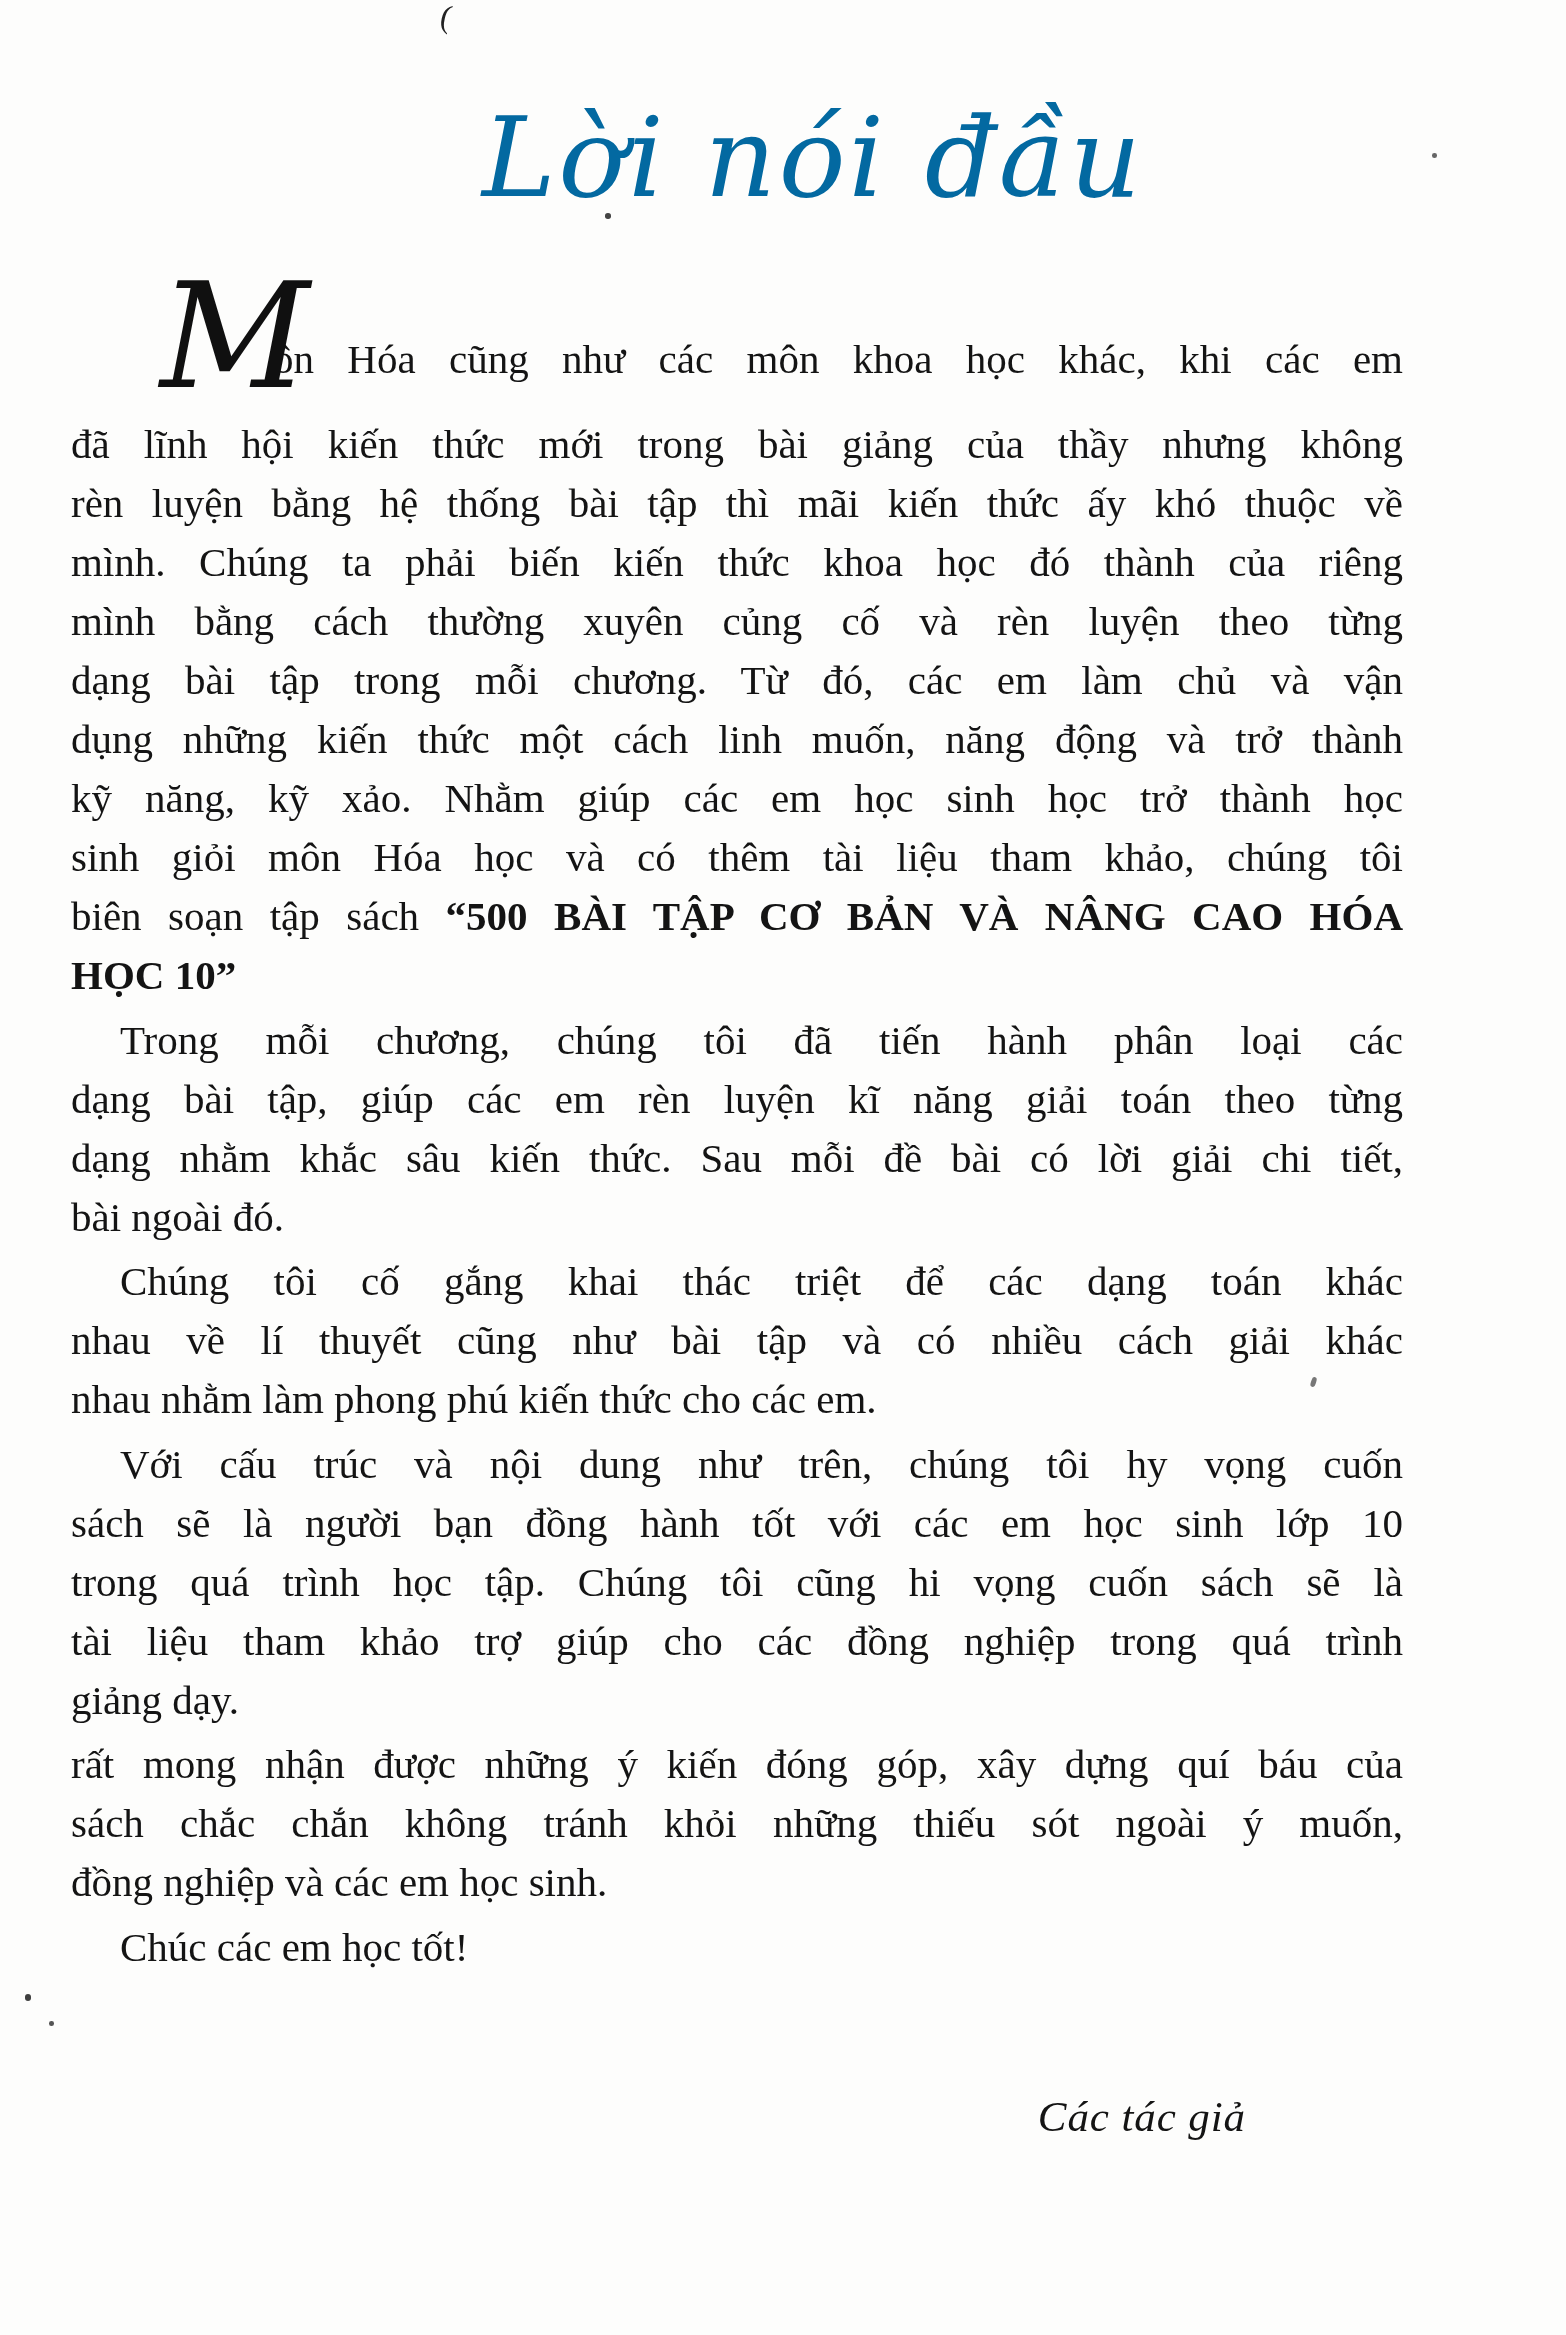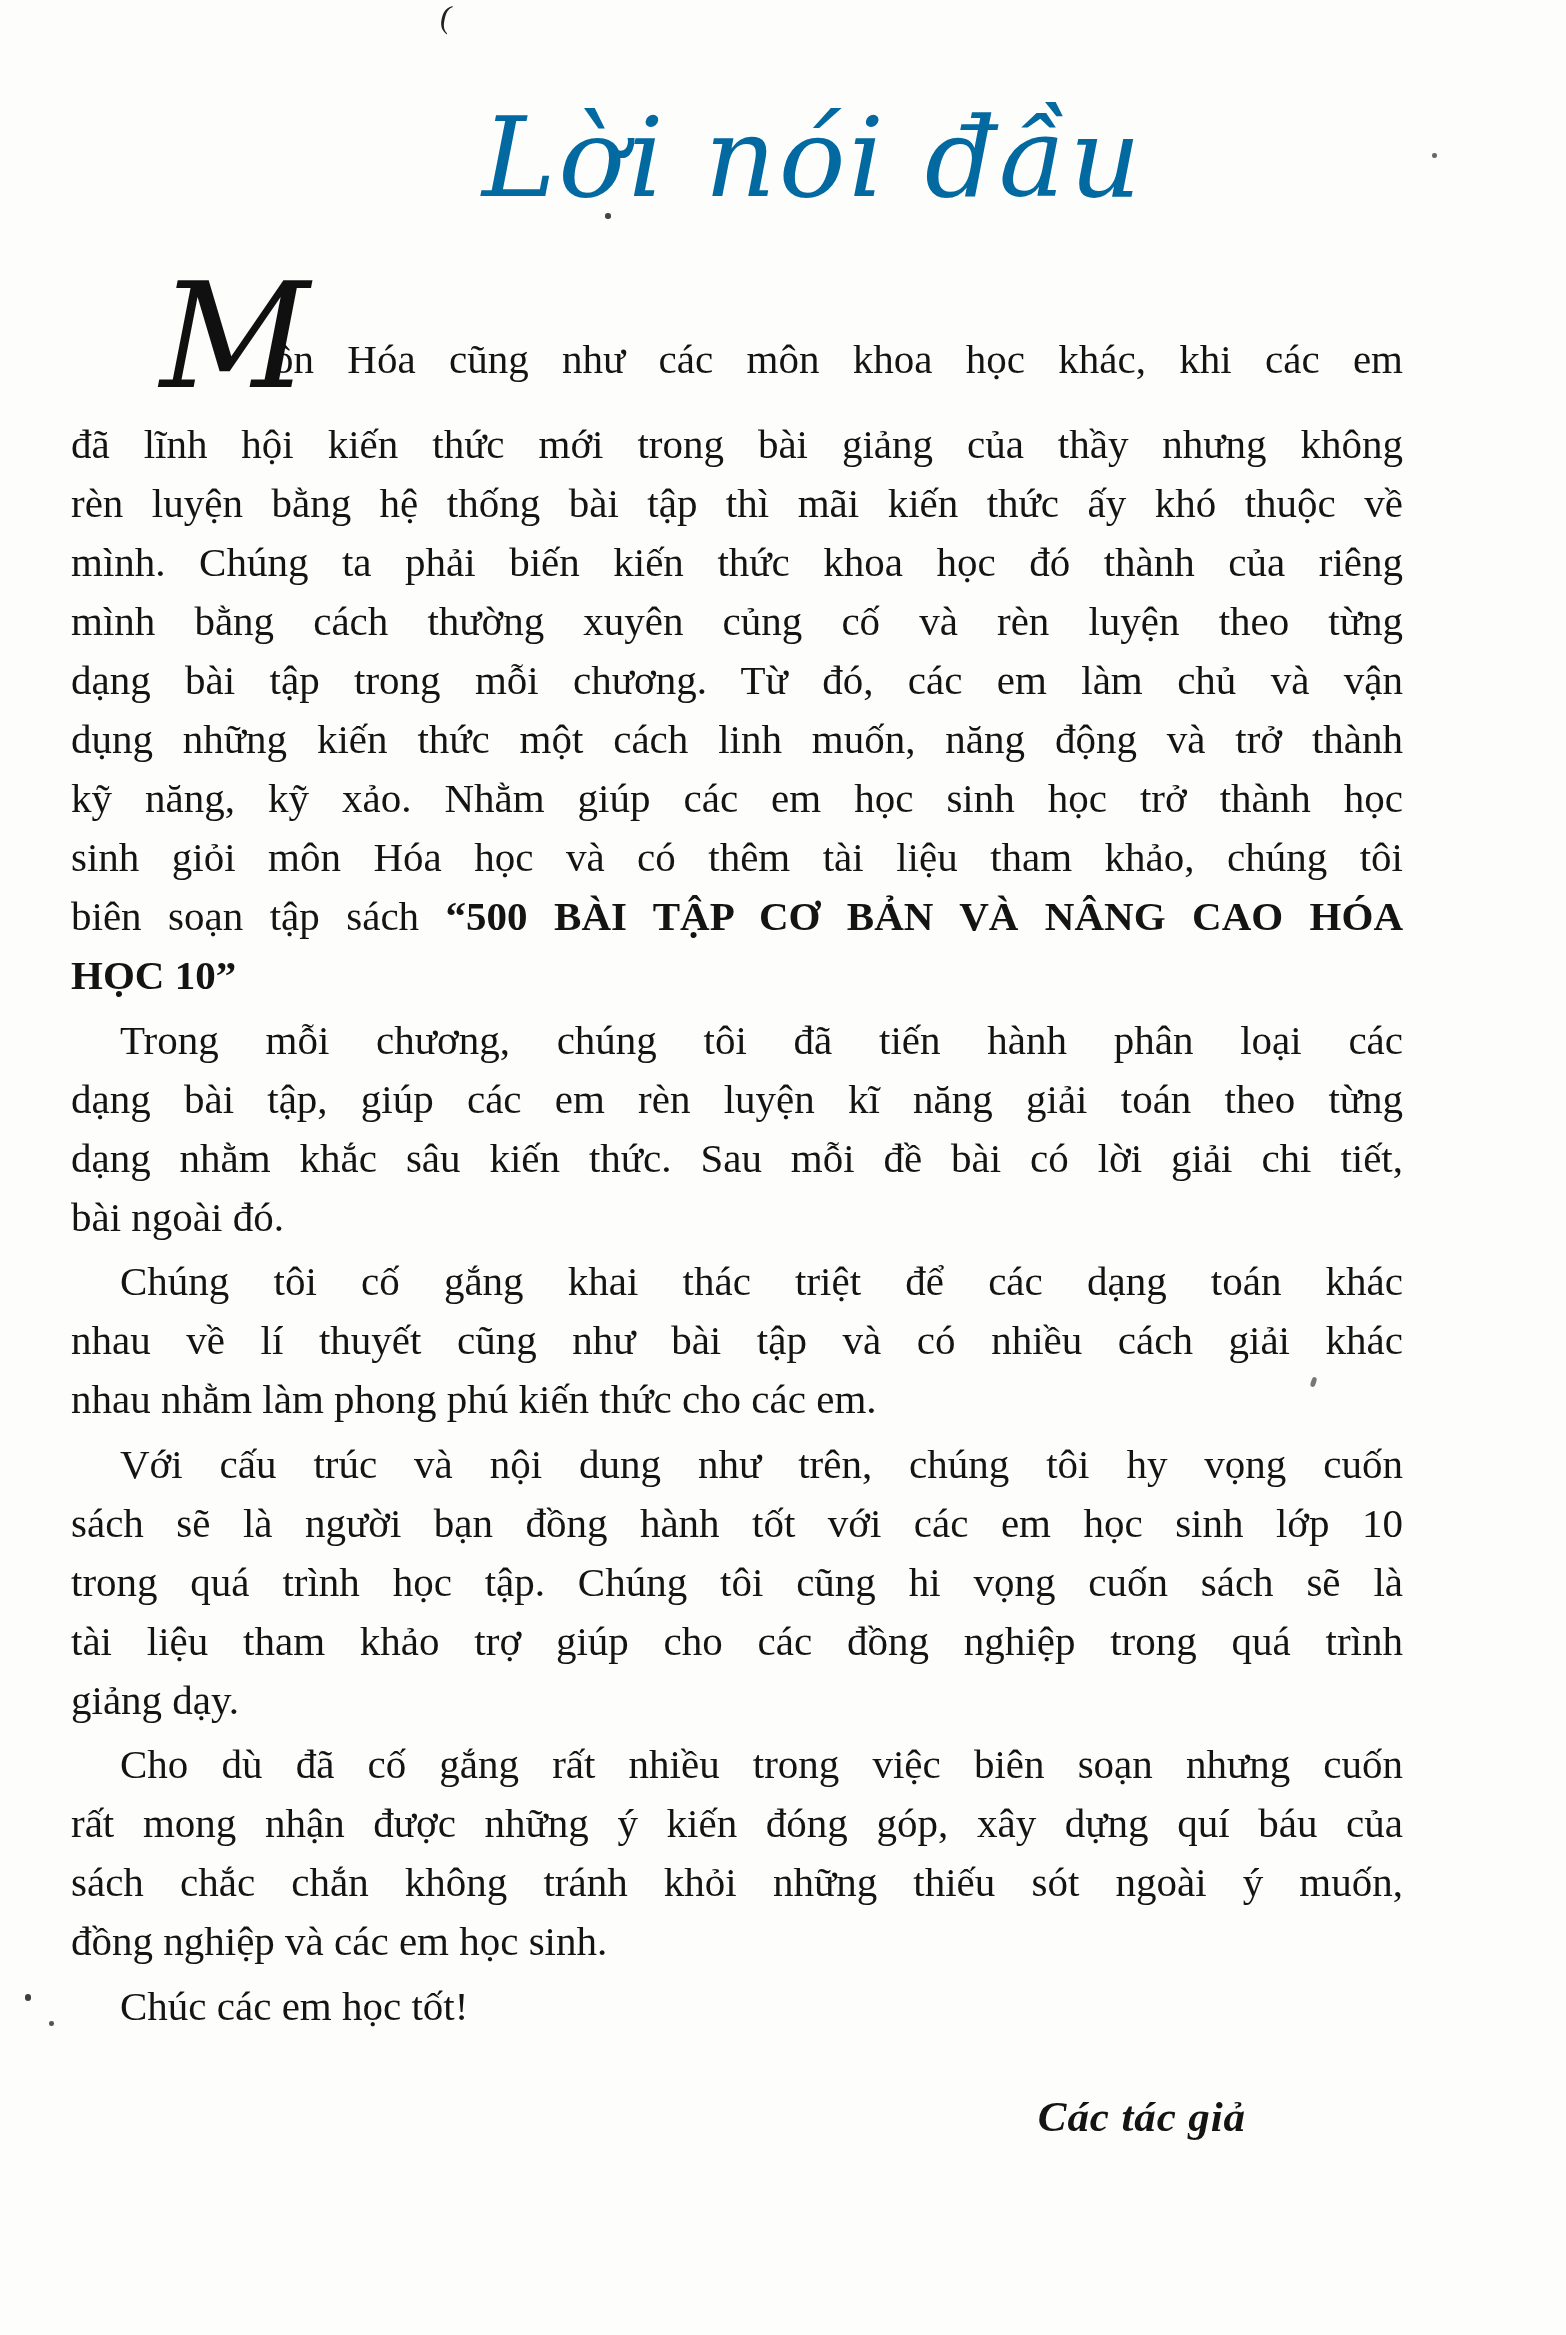--- a/index.html
+++ b/index.html
@@ -50,21 +50,21 @@
     font-size:146px;
     line-height:1;
     color:#101010;
   }
   
   .signature{
     position:absolute;
     top:2092px;
     right:321px;
     font-size:43px;
-    font-weight:bold;
+    font-weight:normal;
     font-style:italic;
     letter-spacing:0.9px;
   }
   
   .artifact{position:absolute;color:#1a1a1a;}
   .tick-top{
     left:441px;top:0px;
     font-size:32px;line-height:1;
     transform:rotate(12deg);
     color:#222;
@@ -110,21 +110,20 @@
         <div class="line last"><span>nhau nhằm làm phong phú kiến thức cho các em.</span></div>
       </div>
       <div class="para">
         <div class="line indent"><span>Với cấu trúc và nội dung như trên, chúng tôi hy vọng cuốn</span></div>
         <div class="line"><span>sách sẽ là người bạn đồng hành tốt với các em học sinh lớp 10</span></div>
         <div class="line"><span>trong quá trình học tập. Chúng tôi cũng hi vọng cuốn sách sẽ là</span></div>
         <div class="line"><span>tài liệu tham khảo trợ giúp cho các đồng nghiệp trong quá trình</span></div>
         <div class="line last"><span>giảng dạy.</span></div>
       </div>
       <div class="para">
-        <div class="line indent"><span>Cho dù đã cố gắng rất nhiều trong việc biên soạn nhưng cuốn</span></div>
         <div class="line"><span>rất mong nhận được những ý kiến đóng góp, xây dựng quí báu của</span></div>
         <div class="line"><span>sách chắc chắn không tránh khỏi những thiếu sót ngoài ý muốn,</span></div>
         <div class="line last"><span>đồng nghiệp và các em học sinh.</span></div>
       </div>
       <div class="para">
         <div class="line indent last"><span>Chúc các em học tốt!</span></div>
       </div>
     </div>
 
   <div class="signature">Các tác giả</div>

